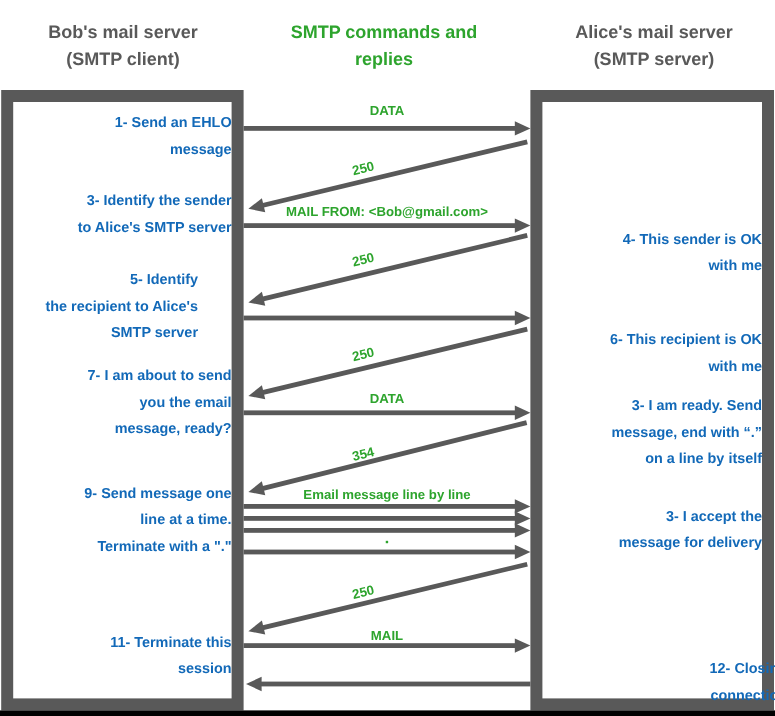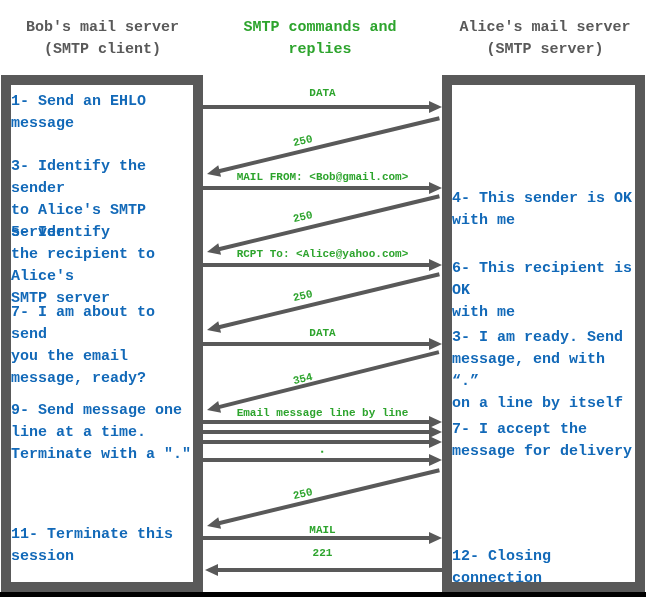--- a/index.html
+++ b/index.html
@@ -1,21 +1,21 @@
 <!DOCTYPE html>
 <html><head>
 <meta charset="utf-8">
 <style>
   html,body{margin:0;padding:0;background:#fff;}
   .canvas{position:relative;width:646px;height:597px;background:#ffffff;overflow:hidden;
-          font-family:Liberation Mono, monospace;font-weight:bold;}
+          font-family:Liberation Sans, sans-serif;font-weight:bold;}
   .hdr{position:absolute;white-space:pre-line;text-align:center;font-size:15px;line-height:22px;color:#595959;}
   .hdr.green{color:#2da42d;}
   .frame{position:absolute;box-sizing:border-box;border:10px solid #595959;background:#ffffff;}
-  .step{position:absolute;white-space:pre-line;text-align:left;font-size:15px;line-height:22px;color:#1269b8;}
+  .step{position:absolute;white-space:pre-line;text-align:right;font-size:12px;line-height:22px;color:#1269b8;}
   .msg-label{position:absolute;left:203px;width:239px;text-align:center;font-size:11px;line-height:13px;color:#2da42d;}
   .msg-label.rot{left:281px;width:44px;transform:rotate(-13.5deg);}
   .msg-label.dot{font-size:8px;line-height:10px;}
   .msg-arrow{position:absolute;height:12px;}
   .msg-arrow .shaft{position:absolute;top:4px;height:4px;background:#595959;}
   .msg-arrow.r .shaft{left:0;right:11px;}
   .msg-arrow.l .shaft{left:11px;right:0;}
   .head-r{position:absolute;right:0;top:0;width:0;height:0;
           border-top:6px solid transparent;border-bottom:6px solid transparent;border-left:13px solid #595959;}
   .head-l{position:absolute;left:0;top:0;width:0;height:0;
@@ -50,43 +50,41 @@
 you the email
 message, ready?</div>
   <div class="step" style="left:11px;top:400px;width:182px">9- Send message one
 line at a time.
 Terminate with a "."</div>
   <div class="step" style="left:11px;top:524px;width:182px">11- Terminate this
 session</div>
 
   <div class="step" style="left:452px;top:188px;width:183px">4- This sender is OK
 with me</div>
-  <div class="step" style="left:452px;top:258px;width:183px">6- This recipient is OK
+  <div class="step" style="left:452px;top:272px;width:183px">6- This recipient is OK
 with me</div>
   <div class="step" style="left:452px;top:327px;width:183px">3-  I am ready. Send
 message, end with “.”
 on a line by itself</div>
-  <div class="step" style="left:452px;top:419px;width:183px">7-  I accept the
+  <div class="step" style="left:452px;top:419px;width:183px">3-  I accept the
 message for delivery</div>
   <div class="step" style="left:452px;top:546px;width:204px">12-  Closing
 connection</div>
 
   <div class="msg-label" style="top:87px">DATA</div>
   <div class="msg-label rot" style="top:135px">250</div>
   <div class="msg-label" style="top:171px">MAIL FROM: &lt;Bob@gmail.com&gt;</div>
   <div class="msg-label rot" style="top:211px">250</div>
-  <div class="msg-label" style="top:248px">RCPT To: &lt;Alice@yahoo.com&gt;</div>
   <div class="msg-label rot" style="top:290px">250</div>
   <div class="msg-label" style="top:327px">DATA</div>
   <div class="msg-label rot" style="top:373px">354</div>
   <div class="msg-label" style="top:407px">Email message line by line</div>
   <div class="msg-label dot" style="top:447px">▪</div>
   <div class="msg-label rot" style="top:488px">250</div>
   <div class="msg-label" style="top:524px">MAIL</div>
-  <div class="msg-label" style="top:547px">221</div>
 
   <div class="msg-arrow r" style="left:203px;top:101px;width:239px">
       <div class="shaft"></div>
       <div class="head-r"></div>
     </div>
   <div class="msg-arrow r" style="left:203px;top:182px;width:239px">
       <div class="shaft"></div>
       <div class="head-r"></div>
     </div>
   <div class="msg-arrow r" style="left:203px;top:259px;width:239px">

